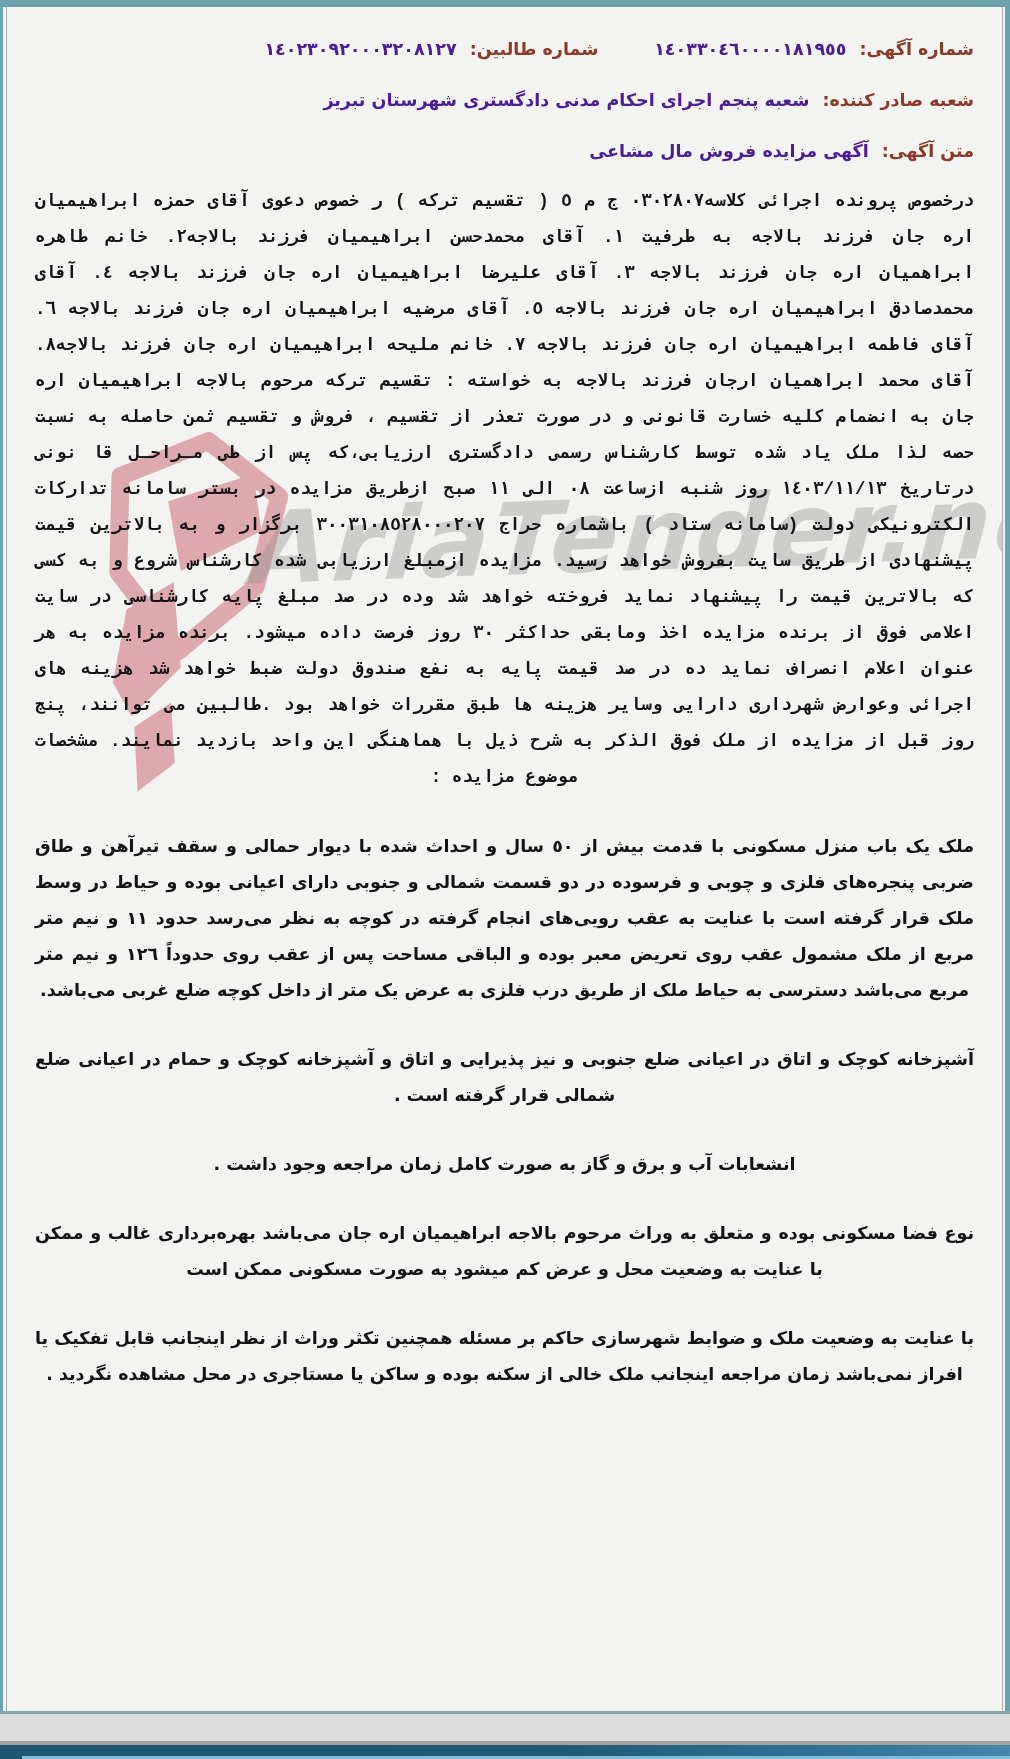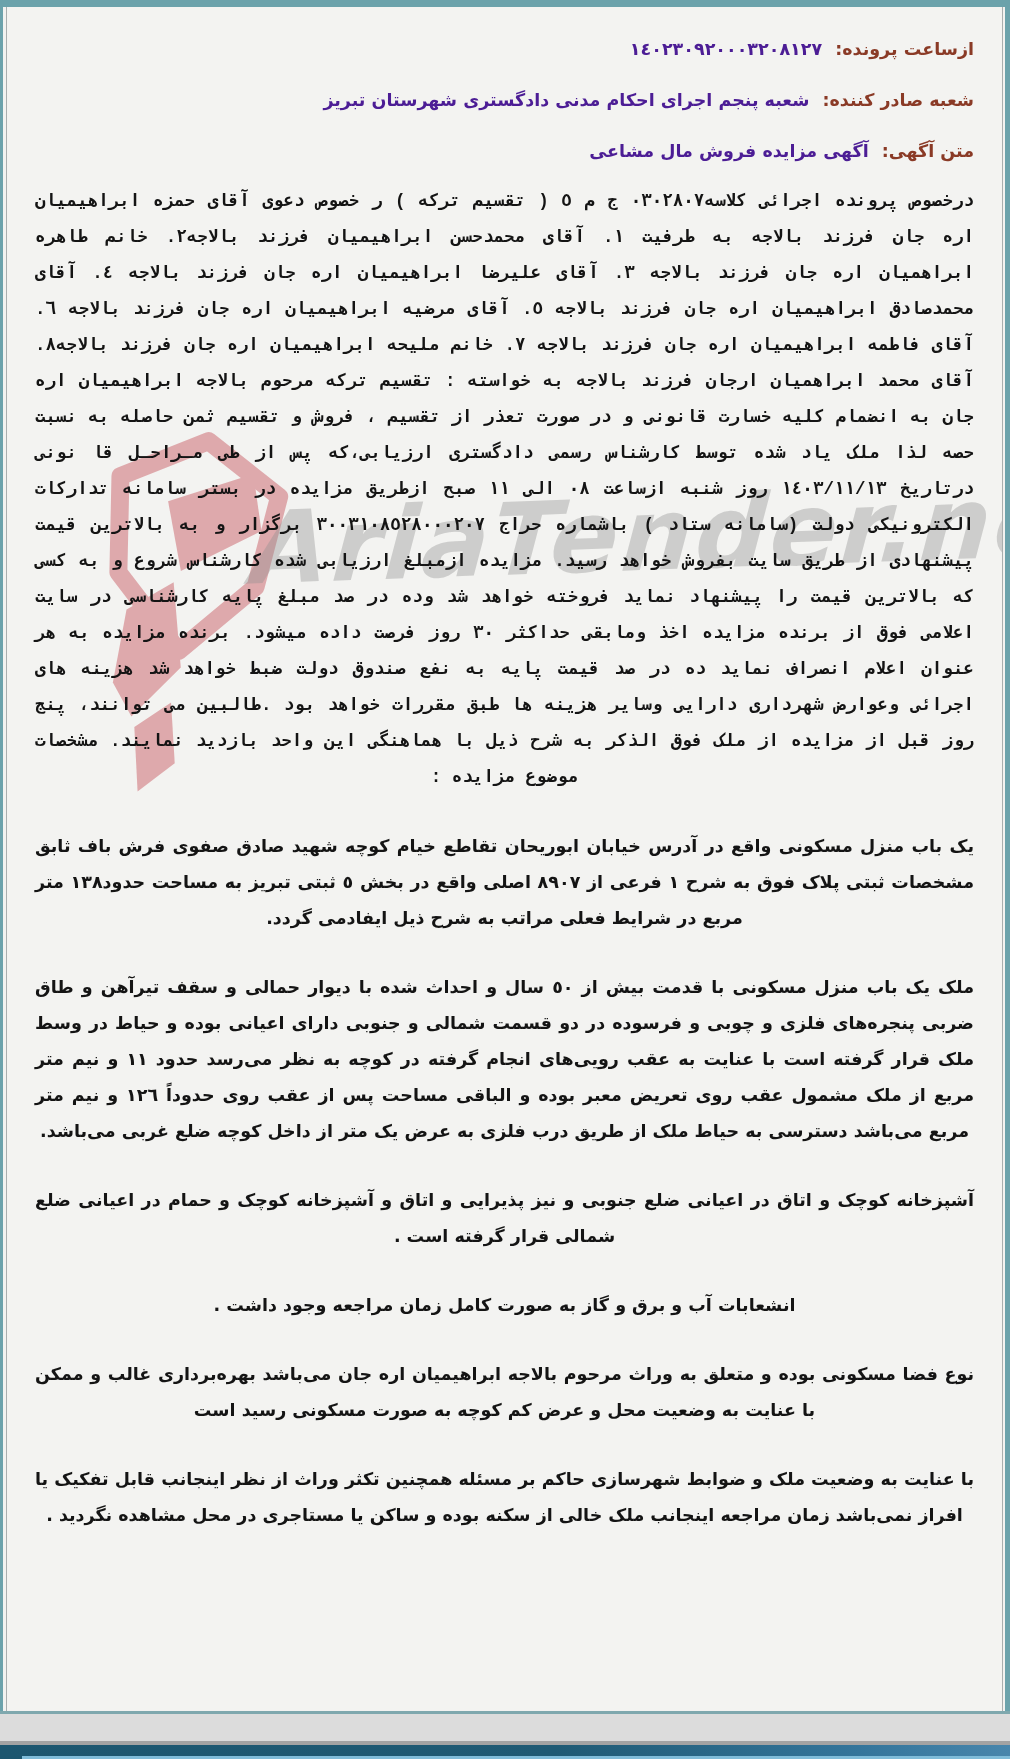--- a/index.html
+++ b/index.html
@@ -89,22 +89,26 @@
         </g>
       </svg>
       <div class="wm-text">AriaTender.neT</div>
     </div>
 
     <div class="content">
 
       <div class="hdr">
 
         <div class="hdr-row">
+          <div class="cell-r">
+            <span class="lbl">شماره آگهی:</span>
+            <span class="val">١٤٠٣٣٠٤٦٠٠٠٠١٨١٩٥٥</span>
+          </div>
           <div class="cell-l">
-            <span class="lbl">ازساعت پرونده:</span>
+            <span class="lbl">شماره طالبین:</span>
             <span class="val">١٤٠٢٣٠٩٢٠٠٠٣٢٠٨١٢٧</span>
           </div>
         </div>
 
         <div class="hdr-row">
           <div class="cell-l">
             <span class="lbl">شعبه صادر کننده:</span>
             <span class="val">شعبه پنجم اجرای احکام مدنی دادگستری شهرستان تبریز</span>
           </div>
         </div>
@@ -114,25 +118,24 @@
           <div>
             <span class="lbl">متن آگهی:</span>
             <span class="val">آگهی مزایده فروش مال مشاعی</span>
           </div>
         </div>
 
       </div>
 
       <div class="body-text">
         <p class="para first">درخصوص پرونده اجرائی کلاسه٠٣٠٢٨٠٧ ج م ٥ ( تقسیم ترکه ) ر خصوص دعوی آقای حمزه ابراهیمیان اره جان فرزند بالاجه به طرفیت ١. آقای محمدحسن ابراهیمیان فرزند بالاجه٢. خانم طاهره ابراهمیان اره جان فرزند بالاجه ٣. آقای علیرضا ابراهیمیان اره جان فرزند بالاجه ٤. آقای محمدصادق ابراهیمیان اره جان فرزند بالاجه ٥. آقای مرضیه ابراهیمیان اره جان فرزند بالاجه ٦. آقای فاطمه ابراهیمیان اره جان فرزند بالاجه ٧. خانم ملیحه ابراهیمیان اره جان فرزند بالاجه٨. آقای محمد ابراهمیان ارجان فرزند بالاجه به خواسته : تقسیم ترکه مرحوم بالاجه ابراهیمیان اره جان به انضمام کلیه خسارت قانونی و در صورت تعذر از تقسیم ، فروش و تقسیم ثمن حاصله به نسبت حصه  لذا ملک یاد شده توسط کارشناس رسمی دادگستری ارزیابی،که پس از طی مـراحـل قا نونی درتاریخ ١٤٠٣/١١/١٣ روز شنبه   ازساعت ٠٨ الی ١١ صبح ازطریق مزایده در بستر سامانه تدارکات الکترونیکی دولت (سامانه ستاد ) باشماره حراج ٣٠٠٣١٠٨٥٢٨٠٠٠٢٠٧ برگزار و به بالاترین قیمت پیشنهادی از طریق سایت بفروش خواهد رسید. مزایده ازمبلغ ارزیابی شده کارشناس شروع و به کسی که بالاترین قیمت را پیشنهاد نماید فروخته خواهد شد وده در صد مبلغ پایه کارشناسی  در سایت اعلامی فوق  از برنده مزایده اخذ ومابقی حداکثر ٣٠ روز  فرصت داده میشود. برنده مزایده به هر عنوان اعلام انصراف نماید ده در صد قیمت پایه  به نفع صندوق دولت ضبط خواهد شد هزینه های اجرائی وعوارض شهرداری دارایی وسایر هزینه ها طبق مقررات خواهد بود .طالبین می توانند، پنج روز قبل از مزایده از ملک فوق الذکر به شرح ذیل با هماهنگی این واحد بازدید نمایند. مشخصات موضوع مزایده :</p>
-        <p class="para">یک باب منزل مسکونی واقع در آدرس خیابان ابوریحان تقاطع خیام کوچه شهید صادق صفوی فرش باف ثابق مشخصات ثبتی پلاک فوق به شرح ١ فرعی از ٨٩٠٧ اصلی واقع در بخش ٥ ثبتی تبریز به مساحت حدود١٣٨ متر مربع در شرایط فعلی مراتب به شرح ذیل ایفادمی گردد.</p>
         <p class="para">ملک یک باب منزل مسکونی با قدمت بیش از ٥٠ سال و احداث شده با دیوار حمالی و سقف تیرآهن و طاق ضربی پنجره‌های فلزی و چوبی و فرسوده در دو قسمت شمالی و جنوبی دارای اعیانی بوده و حیاط در وسط ملک قرار گرفته است با عنایت به عقب رویی‌های انجام گرفته در کوچه به نظر می‌رسد حدود ١١ و نیم متر مربع از ملک مشمول عقب روی تعریض معبر بوده و الباقی مساحت پس از عقب روی حدوداً ١٢٦ و نیم متر مربع می‌باشد دسترسی به حیاط ملک از طریق درب فلزی به عرض یک متر از داخل کوچه ضلع غربی می‌باشد.</p>
         <p class="para">آشپزخانه کوچک و اتاق در اعیانی ضلع جنوبی و نیز پذیرایی و اتاق و آشپزخانه کوچک و حمام در اعیانی ضلع شمالی قرار گرفته است .</p>
         <p class="para">انشعابات آب و برق و گاز به صورت کامل زمان مراجعه وجود داشت .</p>
-        <p class="para">نوع فضا مسکونی بوده و متعلق به وراث مرحوم بالاجه ابراهیمیان اره جان می‌باشد بهره‌برداری غالب و ممکن با عنایت به وضعیت محل و عرض کم کوچه به صورت مسکونی رسید است</p>
+        <p class="para">نوع فضا مسکونی بوده و متعلق به وراث مرحوم بالاجه ابراهیمیان اره جان می‌باشد بهره‌برداری غالب و ممکن با عنایت به وضعیت محل و عرض کم میشود به صورت مسکونی ممکن است</p>
         <p class="para">با عنایت به وضعیت ملک و ضوابط شهرسازی حاکم بر مسئله همچنین تکثر وراث از نظر اینجانب قابل تفکیک یا افراز نمی‌باشد زمان مراجعه اینجانب ملک خالی از سکنه بوده و ساکن یا مستاجری در محل مشاهده نگردید .</p>
 
       </div>
 
     </div>
   </div>
 
   <div class="panel-bottom-line"></div>
   <div class="footer-gray"></div>
   <div class="footer-gray-line"></div>

